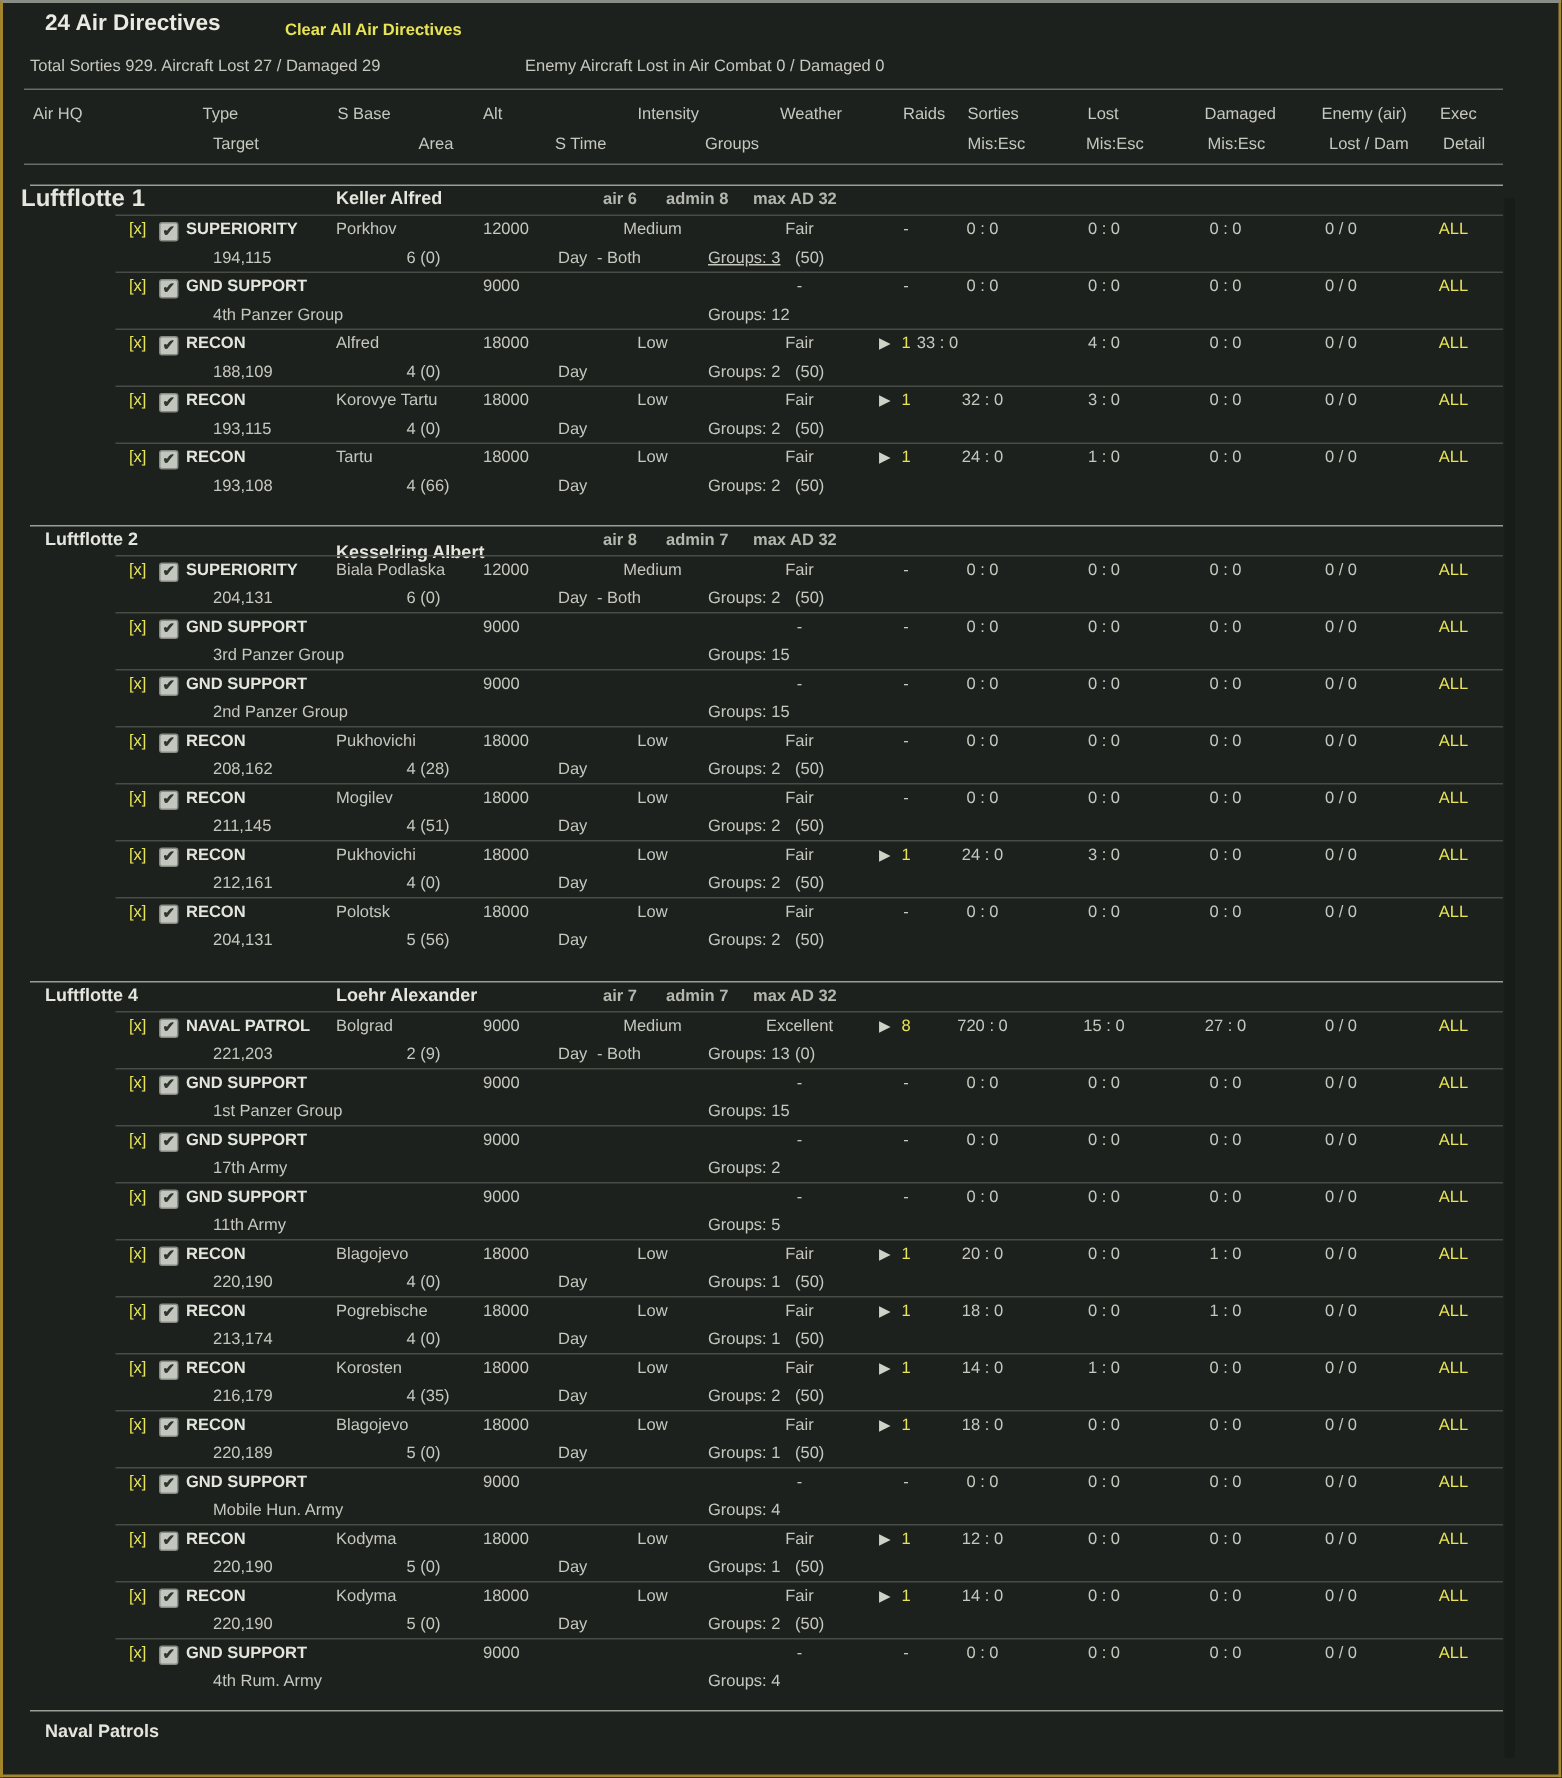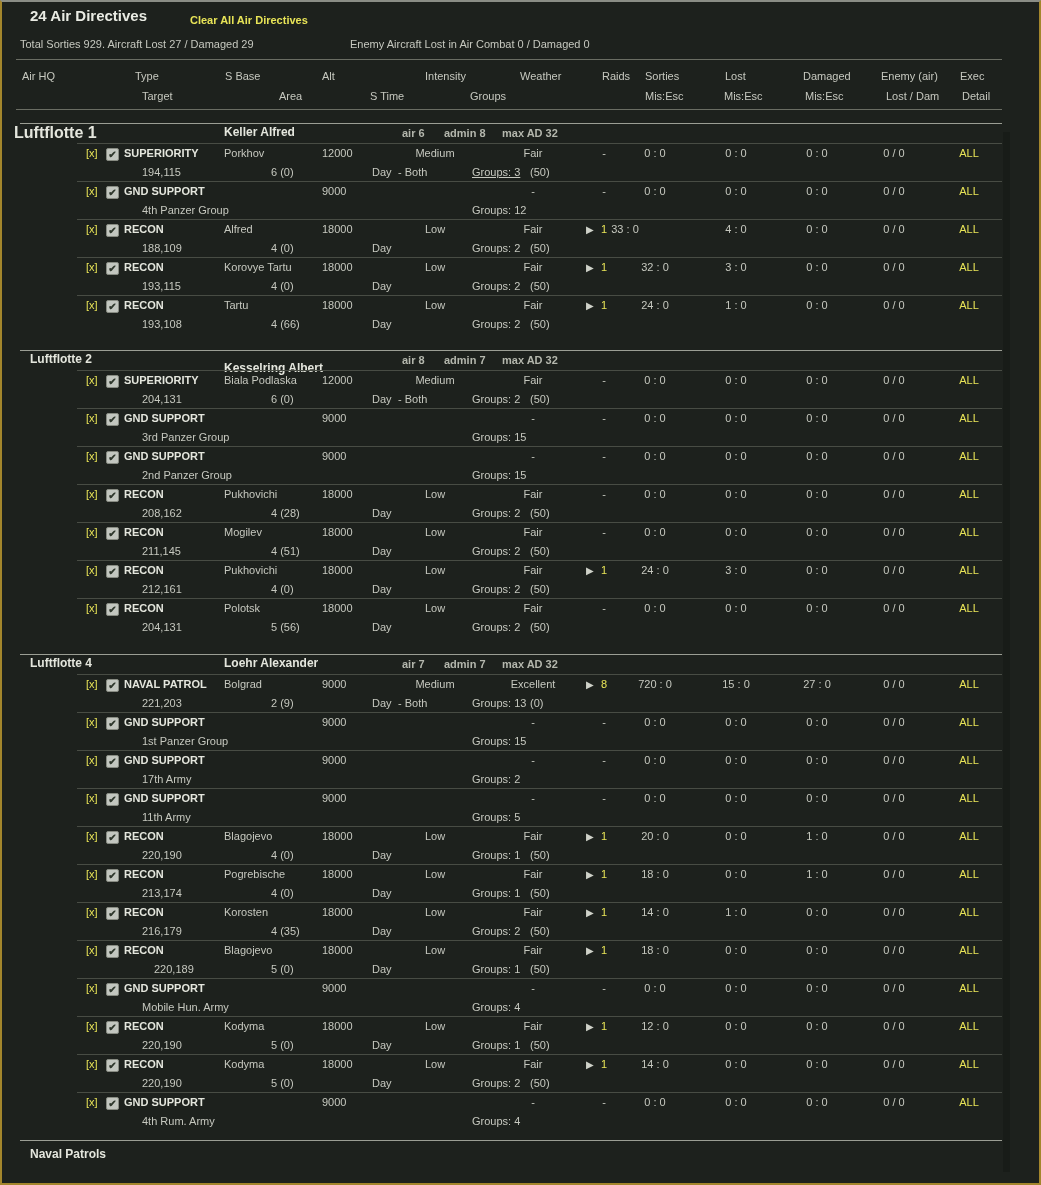--- a/index.html
+++ b/index.html
@@ -442,21 +442,21 @@
       <span class="abs " style="left: 320px; top: 942px;">18000</span>
       <span class="abs ctr" style="left: 433px; top: 942px;">Low</span>
       <span class="abs ctr" style="left: 531px; top: 942px;">Fair</span>
       <span class="abs arrow" style="left: 584px; top: 942px;">▶</span>
       <span class="abs ctr yl" style="left: 602px; top: 942px;">1</span>
       <span class="abs ctr" style="left: 653px; top: 942px;">18 : 0</span>
       <span class="abs ctr" style="left: 734px; top: 942px;">0 : 0</span>
       <span class="abs ctr" style="left: 815px; top: 942px;">0 : 0</span>
       <span class="abs ctr" style="left: 892px; top: 942px;">0 / 0</span>
       <span class="abs ctr yl execlink" style="left: 967px; top: 942px;">ALL</span>
-      <span class="abs " style="left: 152px; top: 961px;">220,189</span>
+      <span class="abs " style="left: 140px; top: 961px;">220,189</span>
       <span class="abs " style="left: 269px; top: 961px;">5 (0)</span>
       <span class="abs " style="left: 370px; top: 961px;">Day</span>
       <span class="abs " style="left: 470px; top: 961px;">Groups: 1</span>
       <span class="abs " style="left: 528px; top: 961px;">(50)</span>
       <div class="hline " style="left: 75px; top: 976px; width: 925px;"></div>
       <span class="abs yl xbtn" style="left: 84px; top: 980px;">[x]</span>
       <span class="cb" style="left: 104px; top: 981px;">✔</span>
       <span class="abs b" style="left: 122px; top: 980px;">GND SUPPORT</span>
       <span class="abs " style="left: 320px; top: 980px;">9000</span>
       <span class="abs ctr" style="left: 531px; top: 980px;">-</span>

